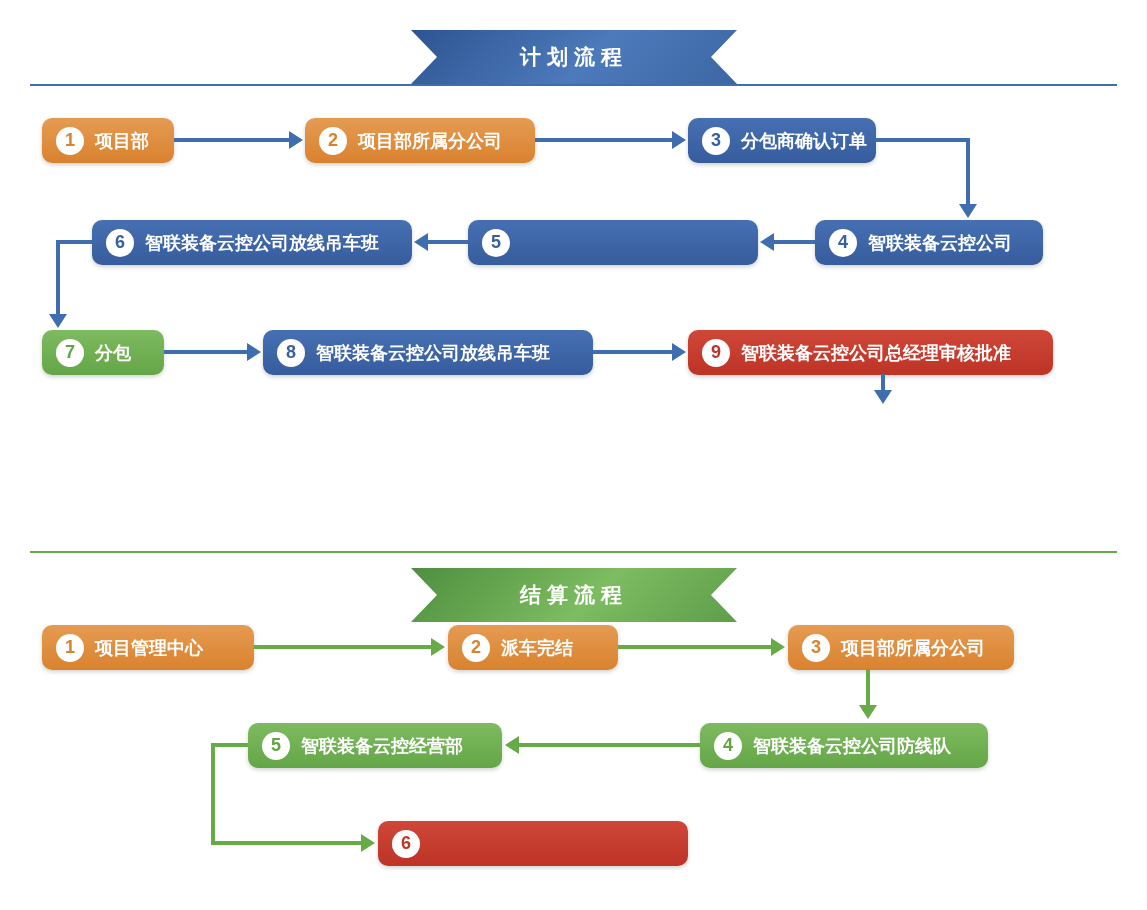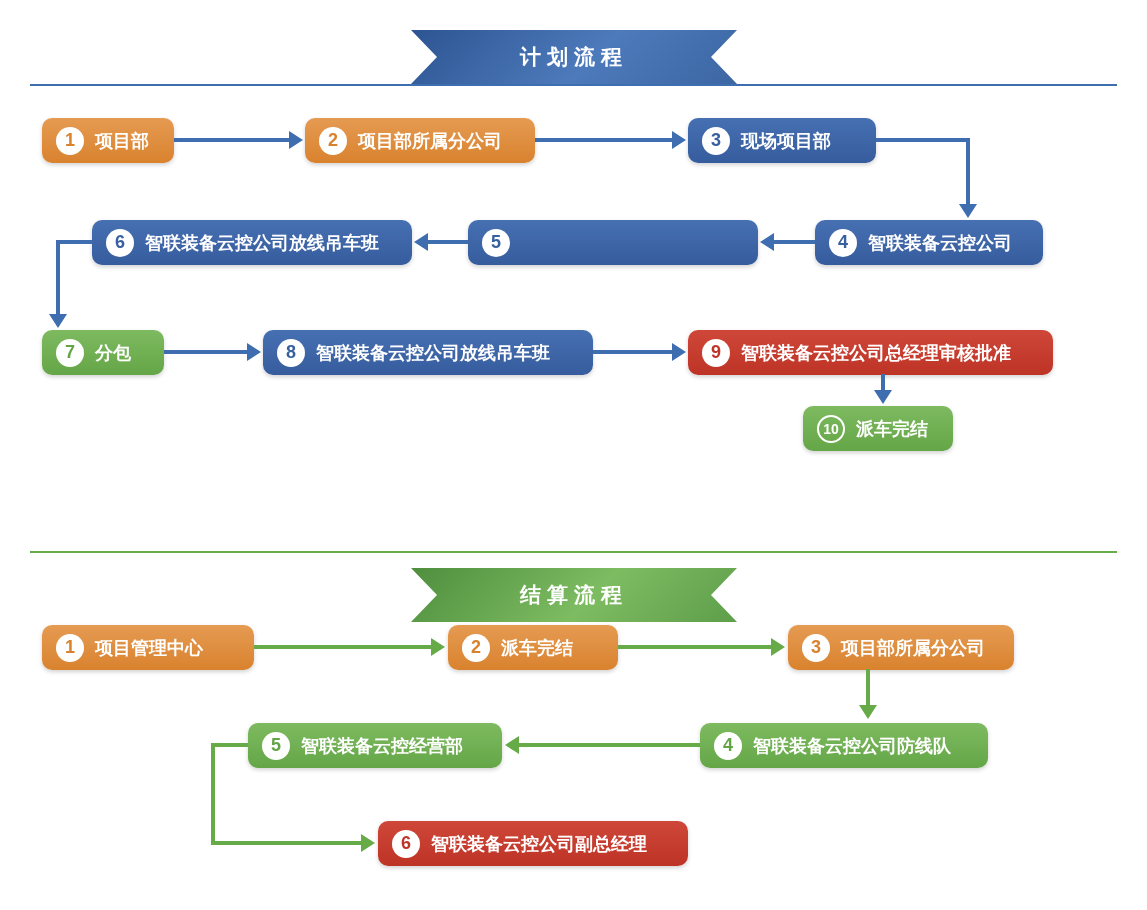--- a/index.html
+++ b/index.html
@@ -45,21 +45,21 @@
   <div class="node orange" style="left:42px;top:118px;width:132px">
     <span class="num">1</span>
     <span>项目部</span>
   </div>
   <div class="node orange" style="left:305px;top:118px;width:230px">
     <span class="num">2</span>
     <span>项目部所属分公司</span>
   </div>
   <div class="node blue" style="left:688px;top:118px;width:188px">
     <span class="num">3</span>
-    <span>现场项目部</span>
+    <span>分包商确认订单</span>
   </div>
   <div class="node blue" style="left:815px;top:220px;width:228px">
     <span class="num">4</span>
     <span>智联装备云控公司</span>
   </div>
   <div class="node blue" style="left:468px;top:220px;width:290px">
     <span class="num">5</span>
   </div>
   <div class="node blue" style="left:92px;top:220px;width:320px">
     <span class="num">6</span>
@@ -69,24 +69,20 @@
     <span class="num">7</span>
     <span>分包</span>
   </div>
   <div class="node blue" style="left:263px;top:330px;width:330px">
     <span class="num">8</span>
     <span>智联装备云控公司放线吊车班</span>
   </div>
   <div class="node red" style="left:688px;top:330px;width:365px">
     <span class="num">9</span>
     <span>智联装备云控公司总经理审核批准</span>
-  </div>
-  <div class="node green" style="left:803px;top:406px;width:150px">
-    <span class="num ring">10</span>
-    <span>派车完结</span>
   </div>
 
   <div class="ln ab" style="left:174px;top:138px;width:115px;height:4px"></div>
   <div class="ah r ab" style="left:289px;top:131px"></div>
   <div class="ln ab" style="left:535px;top:138px;width:137px;height:4px"></div>
   <div class="ah r ab" style="left:672px;top:131px"></div>
   <div class="ln ab" style="left:876px;top:138px;width:94px;height:4px"></div>
   <div class="ln ab" style="left:966px;top:138px;width:4px;height:68px"></div>
   <div class="ah d ab" style="left:959px;top:204px"></div>
   <div class="ah l ab" style="left:760px;top:233px"></div>
@@ -123,21 +119,20 @@
   <div class="node green" style="left:700px;top:723px;width:288px">
     <span class="num">4</span>
     <span>智联装备云控公司防线队</span>
   </div>
   <div class="node green" style="left:248px;top:723px;width:254px">
     <span class="num">5</span>
     <span>智联装备云控经营部</span>
   </div>
   <div class="node red" style="left:378px;top:821px;width:310px">
     <span class="num">6</span>
-    <span>智联装备云控公司副总经理</span>
   </div>
 
   <div class="ln ag" style="left:254px;top:645px;width:177px;height:4px"></div>
   <div class="ah r ag" style="left:431px;top:638px"></div>
   <div class="ln ag" style="left:618px;top:645px;width:153px;height:4px"></div>
   <div class="ah r ag" style="left:771px;top:638px"></div>
   <div class="ln ag" style="left:866px;top:669px;width:4px;height:38px"></div>
   <div class="ah d ag" style="left:859px;top:705px"></div>
   <div class="ah l ag" style="left:505px;top:736px"></div>
   <div class="ln ag" style="left:519px;top:743px;width:181px;height:4px"></div>

